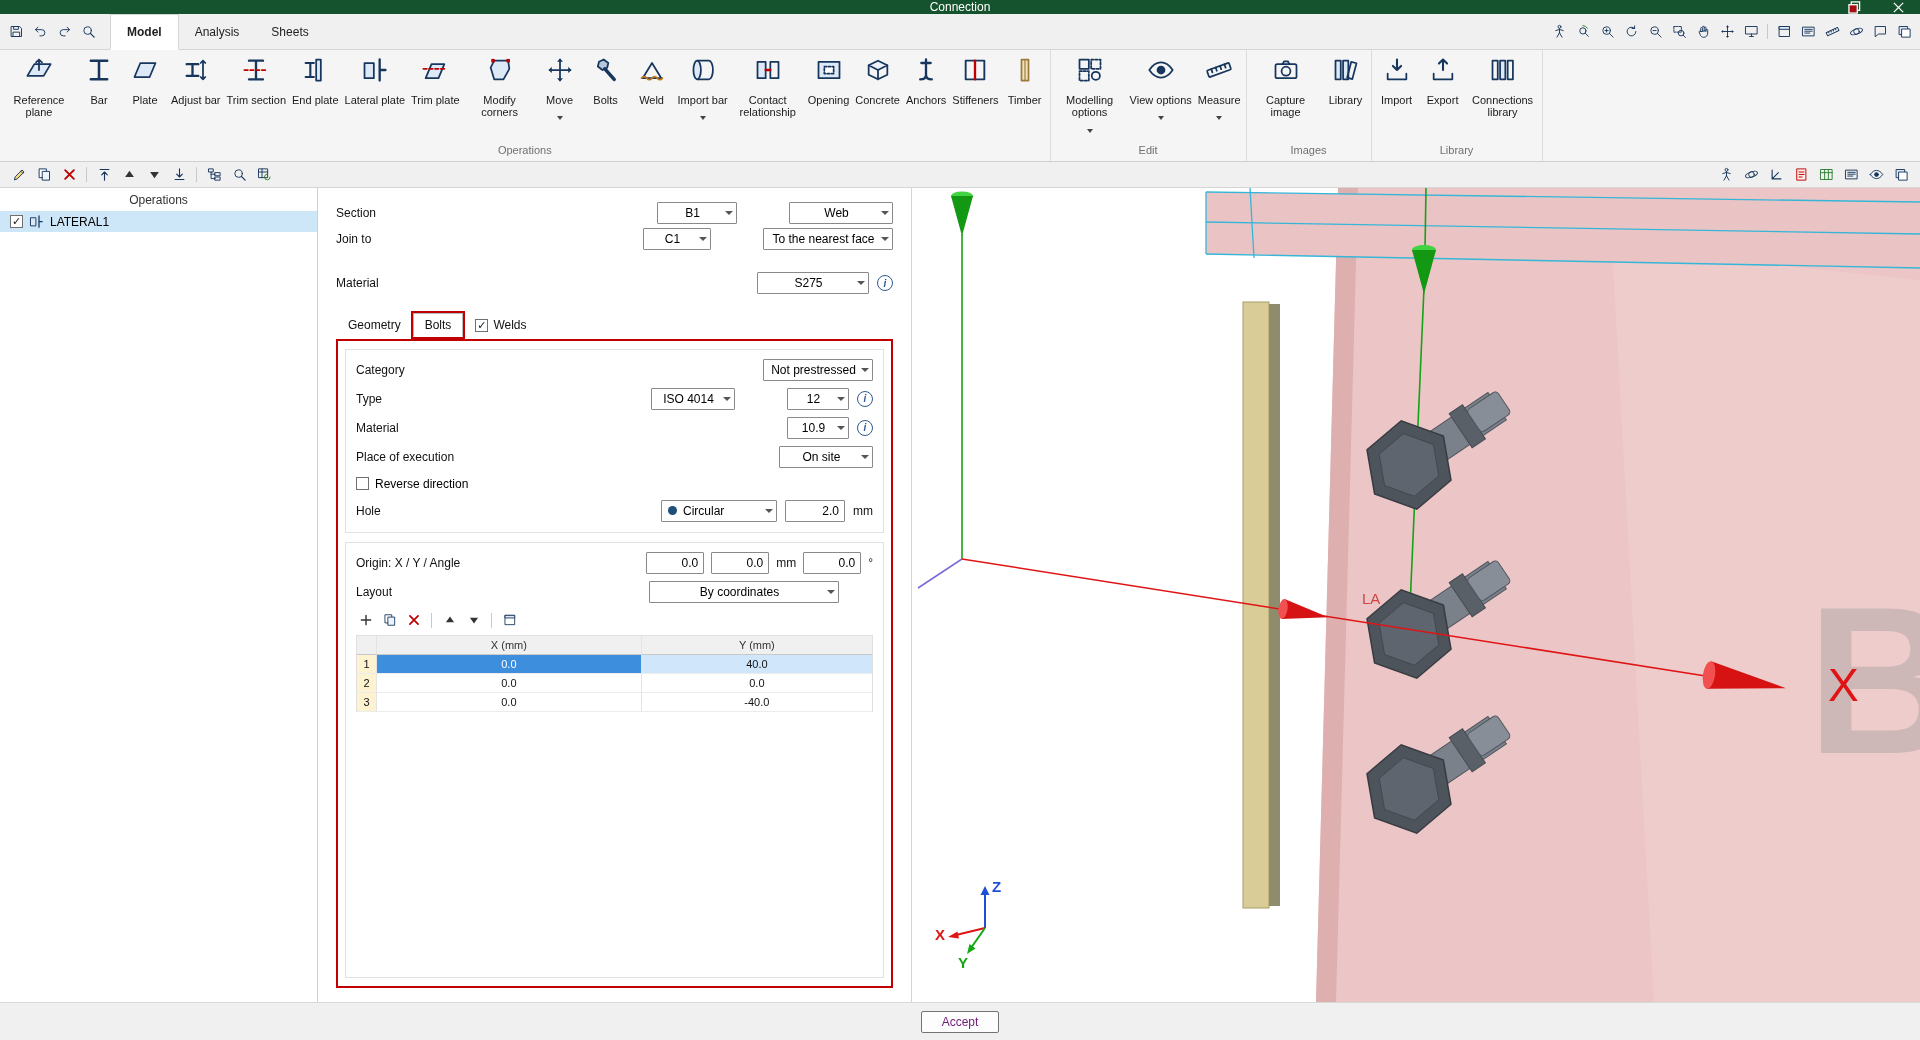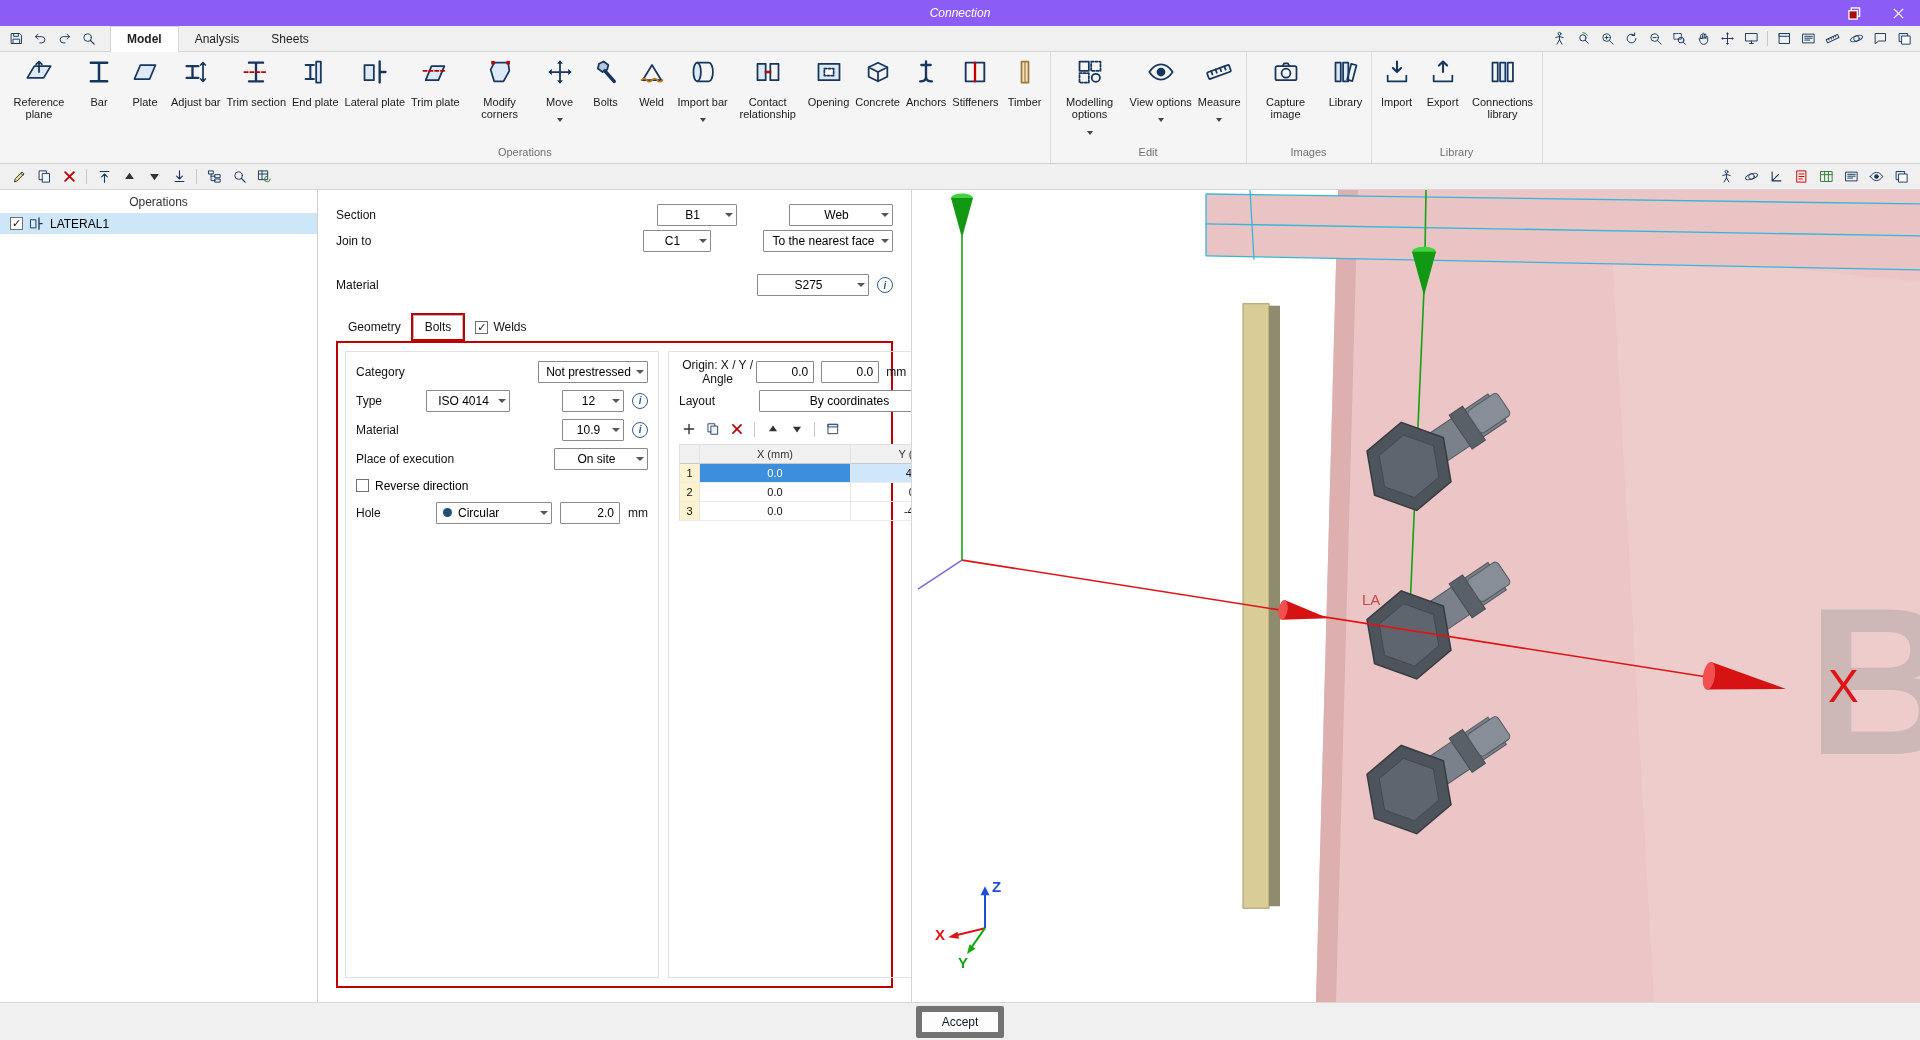--- a/index.html
+++ b/index.html
@@ -1,27 +1,27 @@
 <!DOCTYPE html>
 <html><head>
 <meta charset="utf-8">
 <style>
   *{margin:0;padding:0;box-sizing:border-box;font-family:"Liberation Sans",sans-serif;}
   html,body{width:1920px;height:1040px;overflow:hidden;background:#e8e8e8;}
   .window{width:1920px;height:1040px;display:flex;flex-direction:column;background:#f0f0f0;}
 
   
-  .titlebar{height:26px;background:#8b5cf6;color:#fff;display:flex;align-items:center;position:relative;flex:0 0 auto;font-style:italic;}
+  .titlebar{height:14px;background:#14532d;color:#fff;display:flex;align-items:center;position:relative;flex:0 0 auto;}
   .titlebar .title{position:absolute;left:0;right:0;text-align:center;font-size:12px;pointer-events:none;}
   .win-controls{margin-left:auto;display:flex;height:100%;z-index:2;}
   .win-btn{width:44px;display:flex;align-items:center;justify-content:center;cursor:pointer;}
   .win-btn svg{width:13px;height:13px;stroke:#fff;fill:none;stroke-width:1.4;}
 
   
-  .tabrow{height:26px;background:#f0f0f0;display:flex;align-items:stretch;border-bottom:1px solid #d5d5d5;flex:0 0 auto;}
+  .tabrow{height:36px;background:#f0f0f0;display:flex;align-items:stretch;border-bottom:1px solid #d5d5d5;flex:0 0 auto;}
   .quick-icons,.view-icons{display:flex;align-items:center;gap:2px;padding:0 5px;}
   .view-icons{margin-left:auto;}
   .qicon{width:22px;height:20px;display:flex;align-items:center;justify-content:center;border-radius:2px;cursor:pointer;}
   .qicon svg{width:15px;height:15px;}
   .vsep{width:1px;height:15px;background:#c8c8c8;margin:0 3px;}
   .tabs{display:flex;align-items:stretch;margin-left:6px;}
   .rtab{padding:0 16px;font-size:12px;display:flex;align-items:center;color:#222;cursor:pointer;}
   .rtab.active{background:#fff;border:1px solid #d5d5d5;border-bottom:1px solid #fff;font-weight:bold;margin-bottom:-1px;}
 
   
@@ -65,21 +65,21 @@
   .numbox{height:22px;border:1px solid #8a8a8a;background:#fff;font-size:12px;display:flex;align-items:center;justify-content:flex-end;padding:0 5px;border-radius:1px;}
   .unit{font-size:12px;color:#111;}
   .info{width:16px;height:16px;border:1px solid #2f5a8f;border-radius:50%;color:#2f5a8f;font-size:10px;display:flex;align-items:center;justify-content:center;font-style:italic;font-weight:bold;flex:0 0 auto;}
   .bullet{width:9px;height:9px;border-radius:50%;background:#1f4e79;margin-right:6px;flex:0 0 auto;}
 
   .ptabs{display:flex;align-items:flex-end;height:27px;margin-top:14px;}
   .ptab{font-size:12px;padding:4px 11px;display:flex;align-items:center;gap:5px;color:#111;cursor:pointer;border:1px solid transparent;}
   .ptab.active{background:#fff;border:1px solid #b9b9b9;border-bottom:1px solid #fff;}
   .ptab.annot{outline:2px solid #c00000;outline-offset:0;}
 
-  .red-panel{border:2px solid #c00000;flex:1;margin-top:2px;padding:8px 7px;display:flex;flex-direction:row;gap:9px;min-height:0;}
+  .red-panel{border:2px solid #c00000;flex:1;margin-top:2px;padding:8px 7px;display:flex;flex-direction:column;gap:9px;min-height:0;}
   .group-box{border:1px solid #e2e2e2;padding:5px 10px 7px;}
   .group-box.grow{flex:1;min-height:0;}
   .cbrow{display:flex;align-items:center;gap:6px;height:25px;}
 
   .mini-toolbar{display:flex;align-items:center;gap:5px;padding:5px 0 6px;}
   .mini-toolbar .qicon{width:19px;height:18px;}
   .mini-toolbar .qicon svg{width:14px;height:14px;}
 
   .coord-table{width:100%;font-size:11px;border:1px solid #e0e0e0;border-bottom:none;}
   .ct-row{display:grid;grid-template-columns:20px 1.15fr 1fr;}
@@ -89,21 +89,21 @@
   .ct-num{background:#fdf3d1;}
   .ct-cell.sel{background:#3d8edc;color:#fff;}
   .ct-cell.selrow{background:#cfe6fb;}
 
   
   .viewport{flex:1;position:relative;background:#fff;min-width:0;}
   .viewport svg.scene{position:absolute;inset:0;width:100%;height:100%;display:block;}
 
   
   .footer{height:38px;background:#f0f0f0;border-top:1px solid #d9d9d9;display:flex;align-items:center;justify-content:center;flex:0 0 auto;}
-  .accept-btn{font-size:12px;padding:3px 20px;background:#fdfdfd;border:6px solid #737373;border-radius:2px;cursor:pointer;color:#0f172a;}
+  .accept-btn{font-size:12px;padding:3px 20px;background:#fdfdfd;border:1px solid #737373;border-radius:2px;cursor:pointer;color:#701a75;}
 
   .svgicon{stroke:#17365d;fill:none;stroke-width:1.5;stroke-linecap:round;stroke-linejoin:round;}
 </style>
 </head>
 <body>
 
 <div class="window">
 
   <div class="titlebar">
     <div class="title">Connection</div>

